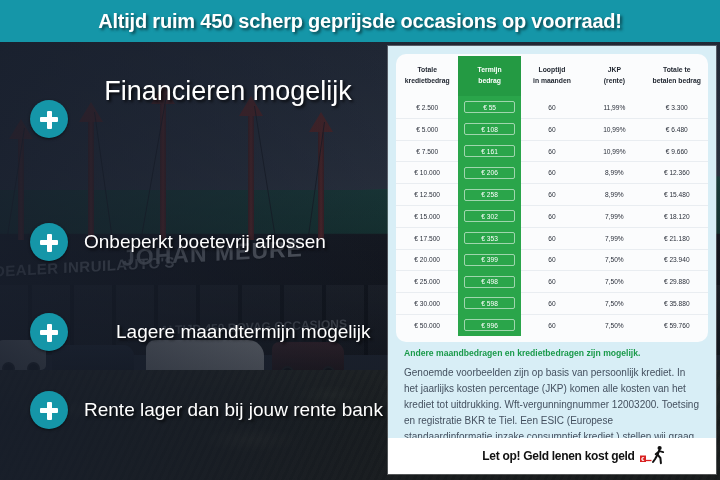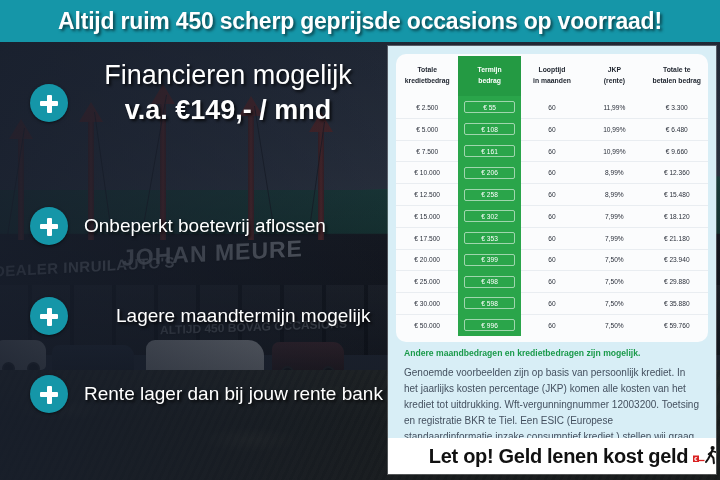--- a/index.html
+++ b/index.html
@@ -90,27 +90,27 @@
     background: linear-gradient(90deg, rgba(24,31,45,.80) 0%, rgba(24,31,45,.40) 38%, rgba(24,31,45,.12) 62%, rgba(24,31,45,.05) 100%);
   }
 
   
   .banner {
     position:absolute; left:0; top:0; width:720px; height:42px;
     background:#1596a8;
     display:flex; align-items:center; justify-content:center;
   }
   .banner-text {
-    color:#ffffff; font-size:23px; font-weight:bold; letter-spacing:-0.2px;
+    color:#ffffff; font-size:20px; font-weight:bold; letter-spacing:-0.2px;
     text-shadow: 2px 2px 3px rgba(0,0,0,.55);
     white-space:nowrap;
   }
 
   
-  .left-col { position:absolute; left:0; top:42px; width:388px; height:322px; }
+  .left-col { position:absolute; left:0; top:58px; width:388px; height:322px; }
 
   .headline-block {
     position:absolute; left:78px; top:18px; width:300px;
     text-align:center;
   }
   .headline-1 {
     color:#ffffff; font-size:27px; font-weight:normal; line-height:1.12;
     text-shadow: 2px 2px 3px rgba(0,0,0,.75);
     white-space:nowrap;
   }
@@ -187,21 +187,21 @@
   }
   .note-body {
     color:#44505f; font-size:10px; line-height:1.62;
   }
   .warn-bar {
     position:absolute; left:0; bottom:0; width:100%; height:36px;
     background:#ffffff;
     display:flex; align-items:center; justify-content:center; gap:5px;
   }
   .warn-text {
-    color:#111111; font-size:20px; font-weight:bold; letter-spacing:-0.3px;
+    color:#111111; font-size:12px; font-weight:bold; letter-spacing:-0.3px;
     white-space:nowrap;
     margin-left:44px;
   }
   .warn-icon { width:26px; height:22px; position:relative; flex:0 0 26px; }
 </style>
 </head>
 <body>
 
 <div id="stage">
 
@@ -250,21 +250,20 @@
   </div>
 
   <div class="banner">
     <span class="banner-text">Altijd ruim 450 scherp geprijsde occasions op voorraad!</span>
   </div>
 
   <div class="left-col">
 
     <div class="headline-block">
       <div class="headline-1">Financieren mogelijk</div>
-      <div class="headline-2">v.a. €149,- / mnd</div>
     </div>
 
     <div class="bullet" style="top:42px;">
       <span class="plus-badge"></span>
     </div>
 
     <div class="bullet" style="top:165px;">
       <span class="plus-badge"></span>
       <span class="bullet-label">Onbeperkt boetevrij aflossen</span>
     </div>

